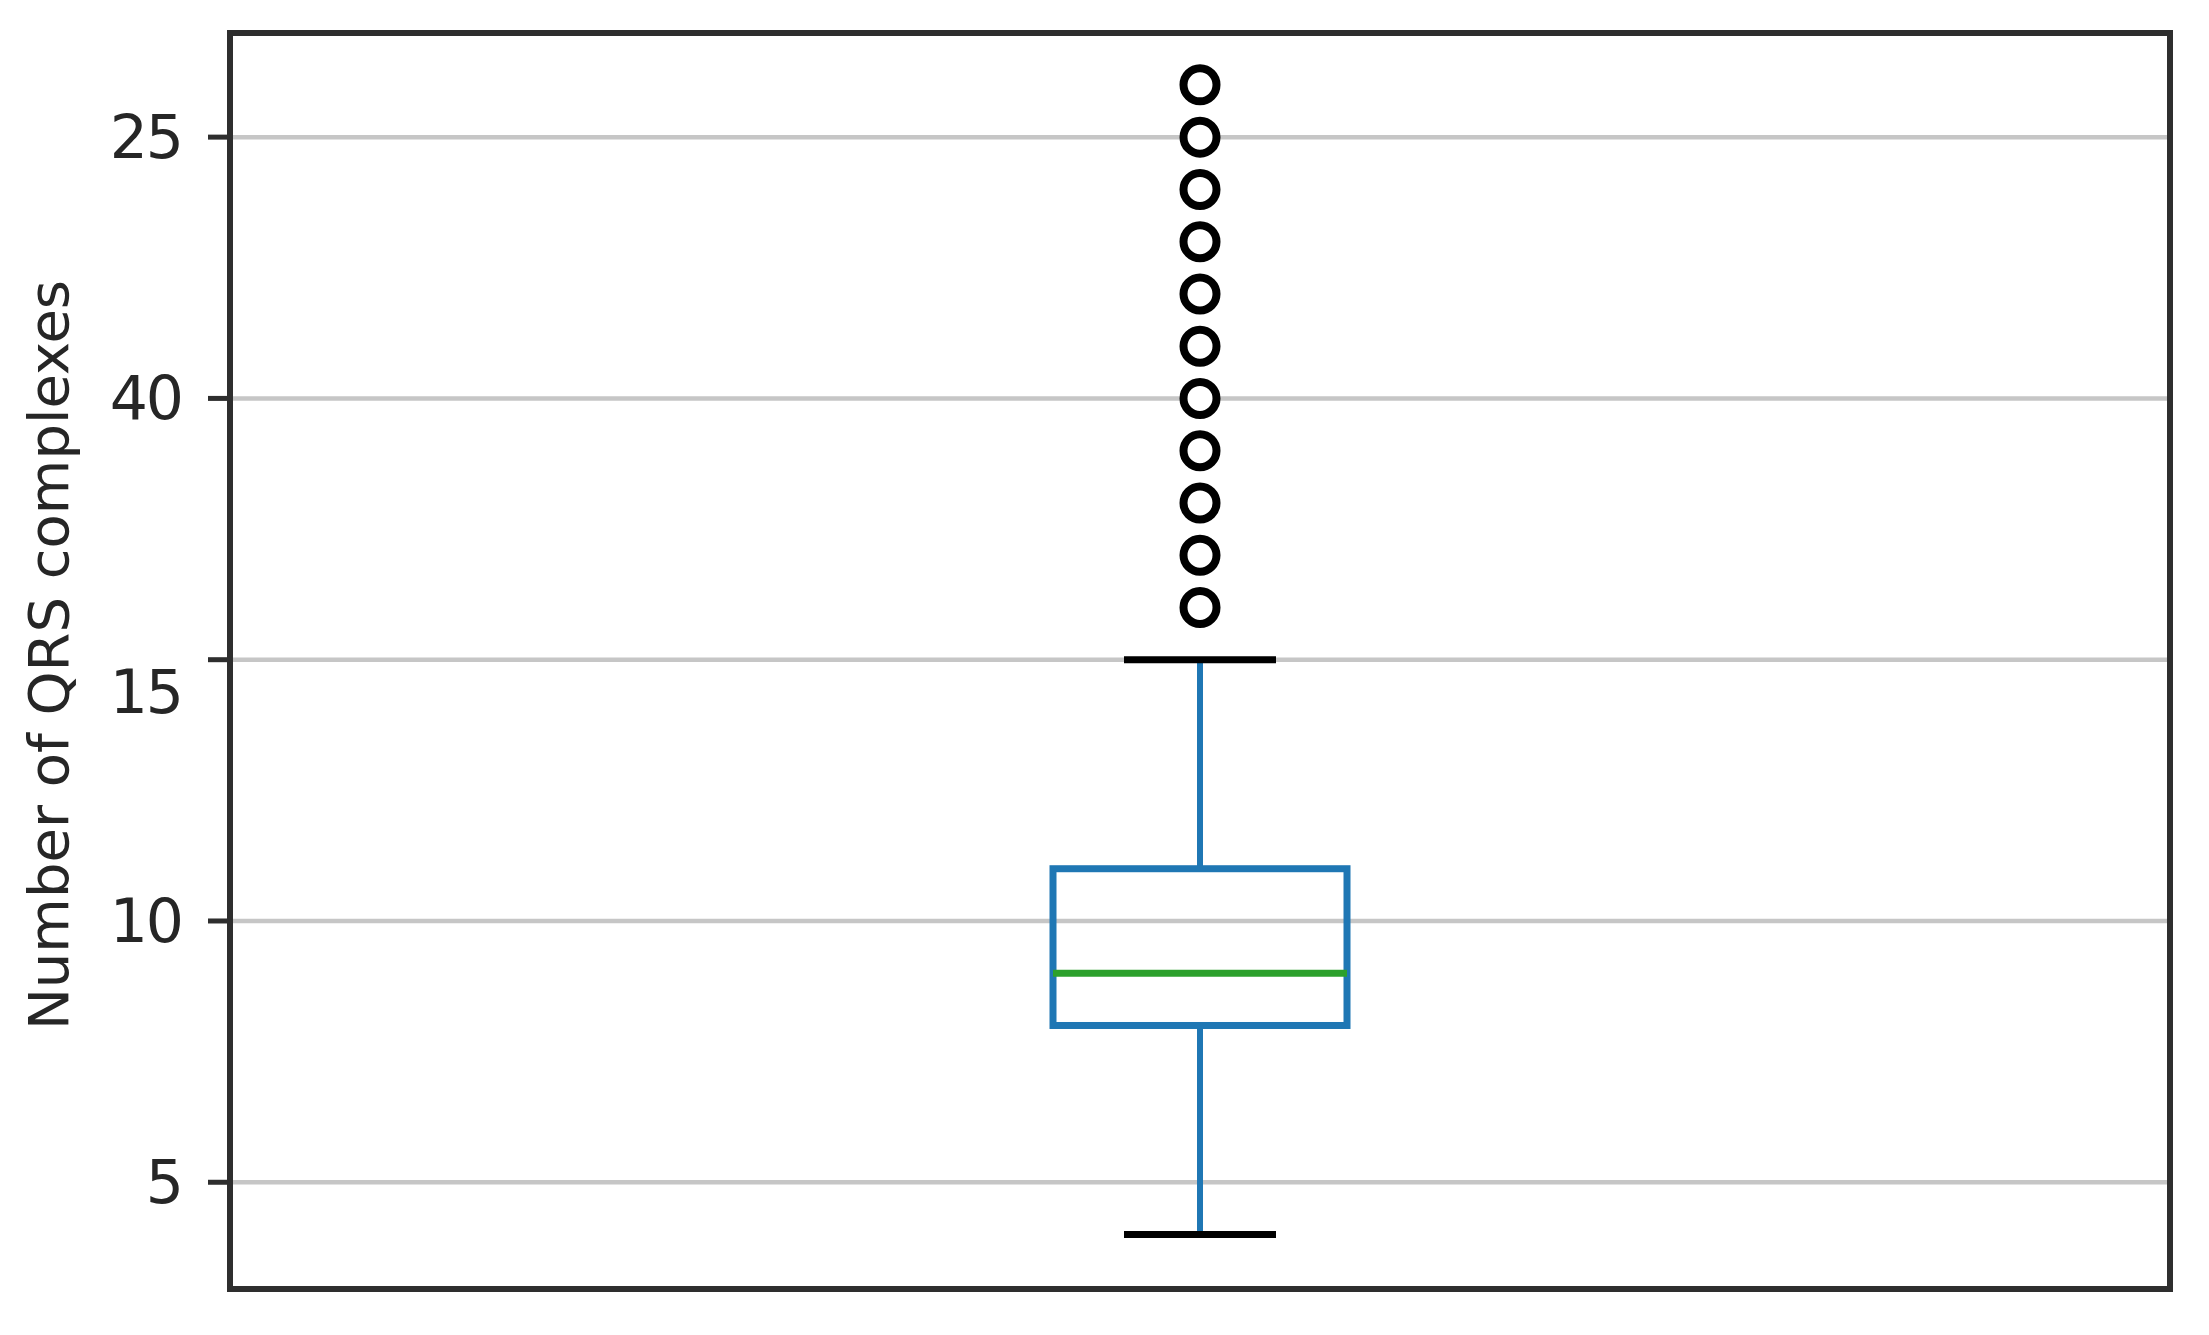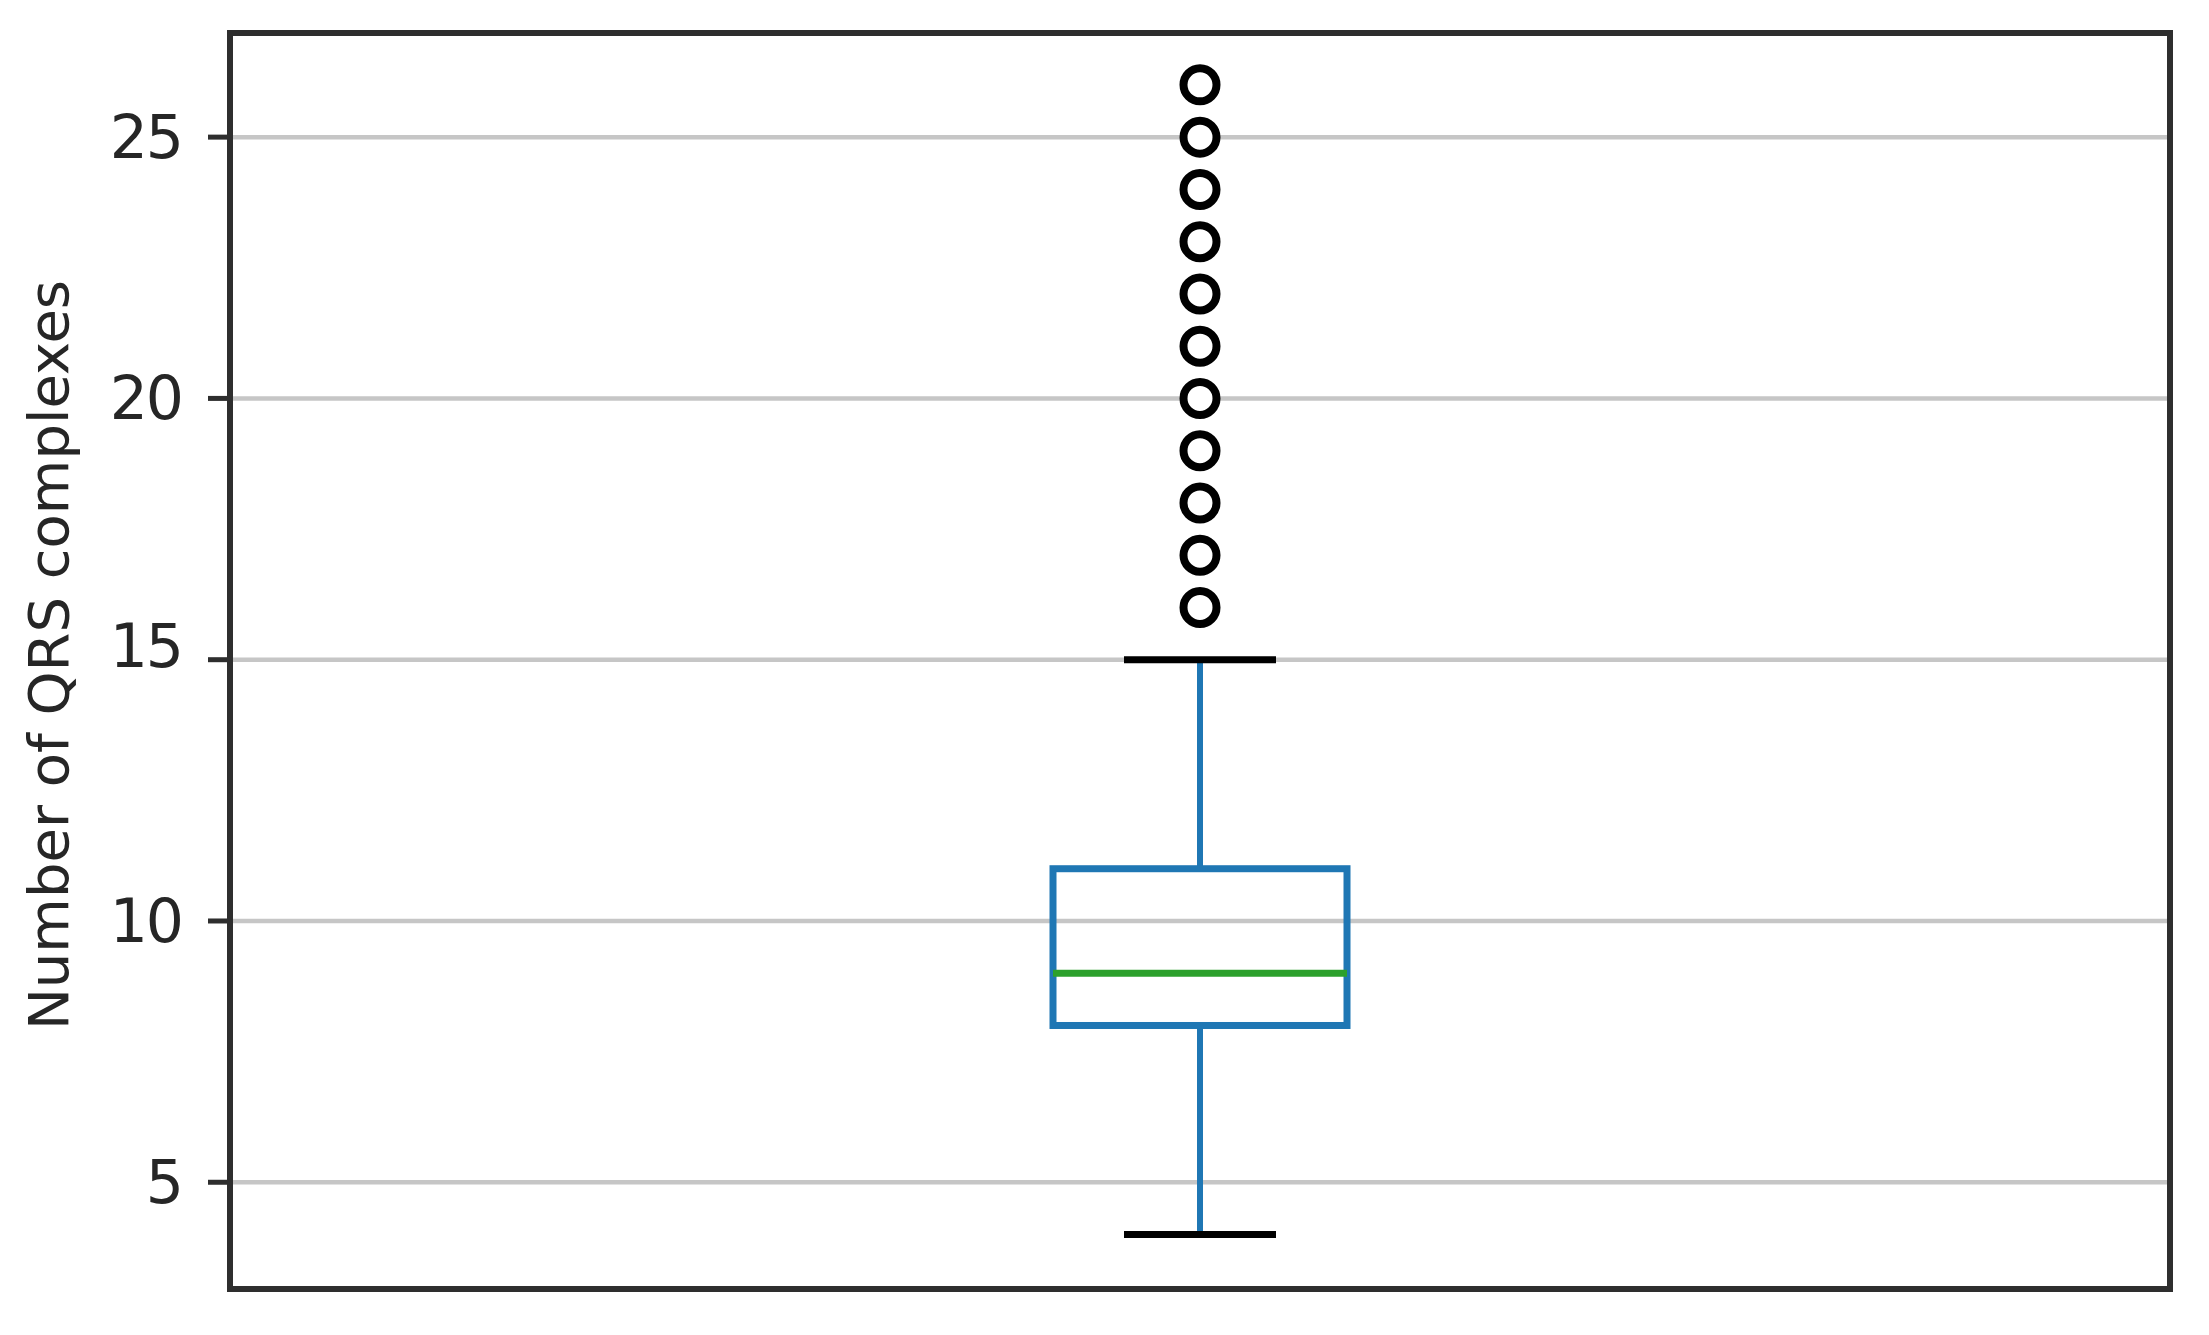--- a/index.html
+++ b/index.html
@@ -44,22 +44,22 @@
     transform: translate(-50%, -50%) rotate(-90deg);
   }
 </style>
 </head>
 <body>
 
 <div class="page">
   <div class="ytick-labels">
       <div class="ytick-label" style="top: 1155.26px;">5</div>
       <div class="ytick-label" style="top: 893.977px;">10</div>
-      <div class="ytick-label" style="top: 619px; margin-left: 44px;">15</div>
-      <div class="ytick-label" style="top: 371.41px;">20</div>
+      <div class="ytick-label" style="top: 665px; margin-left: 44px;">15</div>
+      <div class="ytick-label" style="top: 371.41px;">40</div>
       <div class="ytick-label" style="top: 110.126px;">25</div>
     </div>
   <div class="ylabel">Number of QRS complexes</div>
   <svg class="plot-svg" width="1946" height="1262" viewBox="0 0 1946 1262">
       <line x1="6" x2="1940" y1="1152.2608695652173" y2="1152.2608695652173" stroke="#c6c6c6" stroke-width="4.5"></line>
       <line x1="-19" x2="2" y1="1152.2608695652173" y2="1152.2608695652173" stroke="#2e2e2e" stroke-width="5"></line>
       <line x1="6" x2="1940" y1="890.9772256728778" y2="890.9772256728778" stroke="#c6c6c6" stroke-width="4.5"></line>
       <line x1="-19" x2="2" y1="890.9772256728778" y2="890.9772256728778" stroke="#2e2e2e" stroke-width="5"></line>
       <line x1="6" x2="1940" y1="629.6935817805382" y2="629.6935817805382" stroke="#c6c6c6" stroke-width="4.5"></line>
       <line x1="-19" x2="2" y1="629.6935817805382" y2="629.6935817805382" stroke="#2e2e2e" stroke-width="5"></line>

